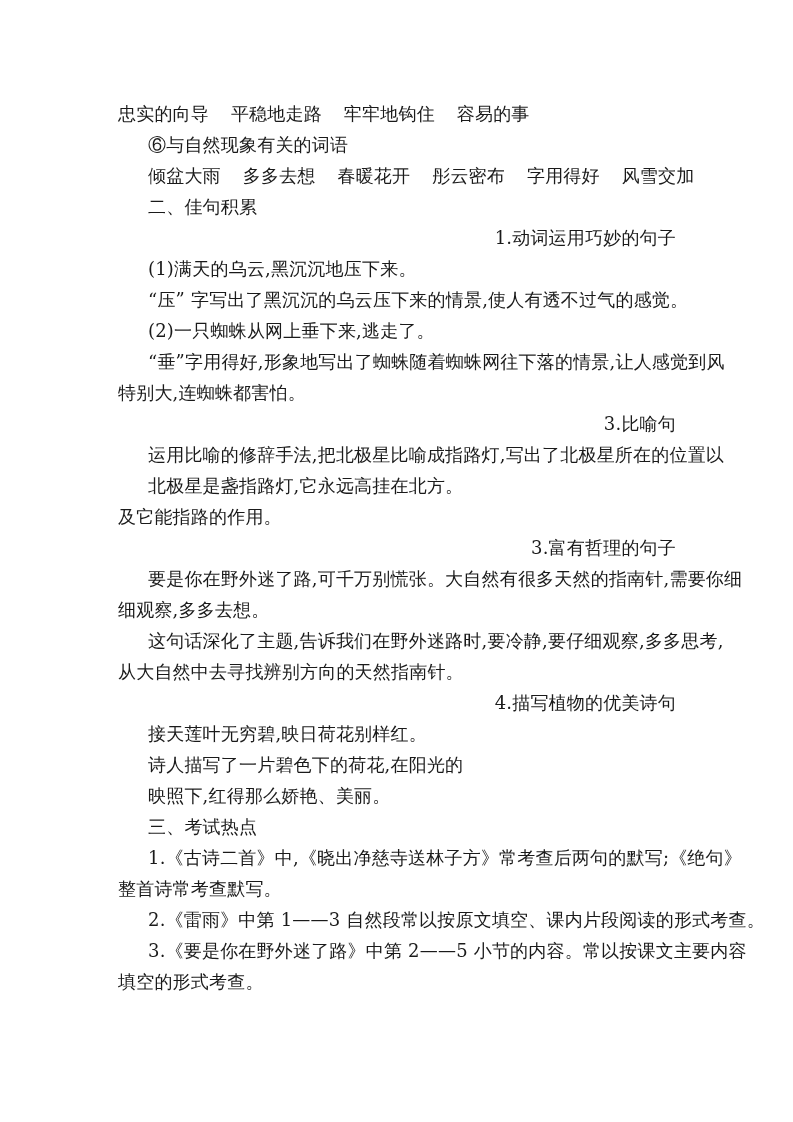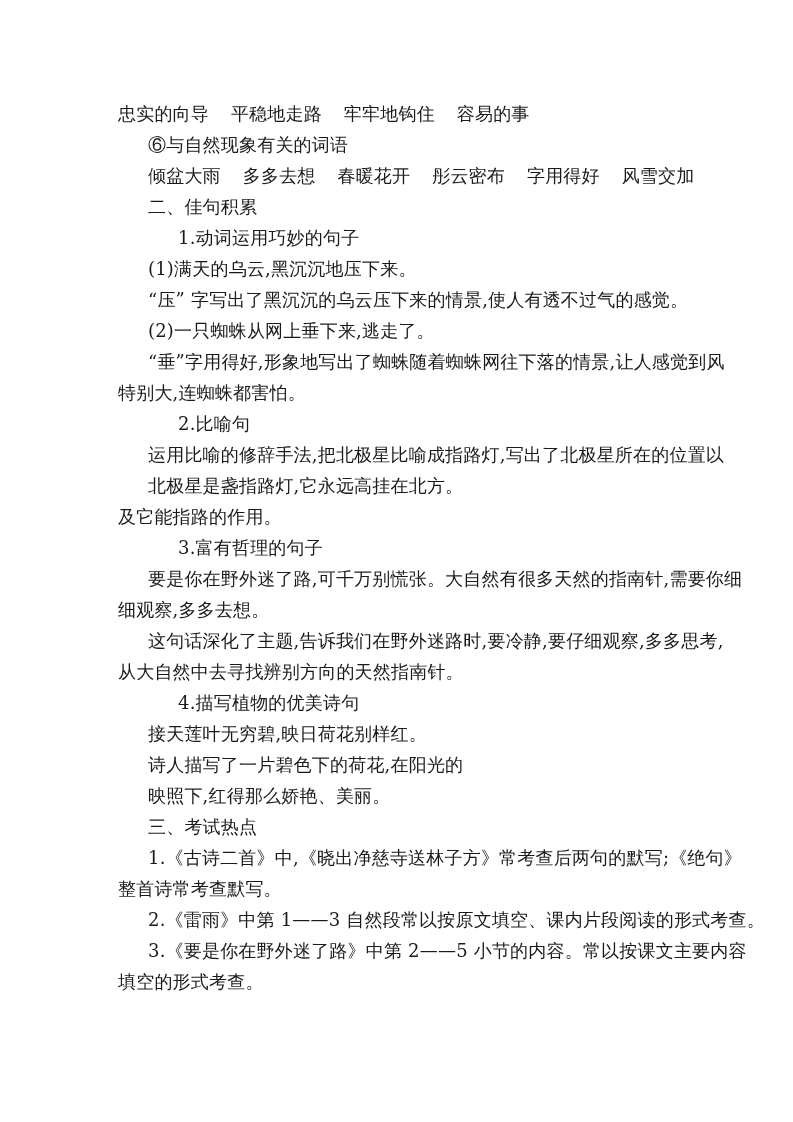--- a/index.html
+++ b/index.html
@@ -1,21 +1,21 @@
 <!DOCTYPE html>
 <html><head>
 <meta charset="utf-8">
 <style>
   html, body { margin: 0; padding: 0; background: #ffffff; }
   body { width: 793px; height: 1122px; position: relative; overflow: hidden;
          font-family: "DejaVu Serif", "Liberation Serif", serif; color: #1a1a1a; }
   .page { position: absolute; left: 118px; top: 98px; width: 558px; }
   .line { font-size: 18px; line-height: 31px; height: 31px; white-space: nowrap; letter-spacing: 0.2px; }
   .indent { padding-left: 30px; }
-  .center { text-align: left; padding-left: 60px; }
+  .center { text-align: right; padding-left: 60px; }
   .gap { display: inline-block; width: 16px; }
 </style>
 </head>
 <body>
 
 <div class="page">
   <div class="line">
     <span>忠实的向导</span><span class="gap"></span>
     <span>平稳地走路</span><span class="gap"></span>
     <span>牢牢地钩住</span><span class="gap"></span>
@@ -32,21 +32,21 @@
   </div>
   <div class="line indent">二、佳句积累</div>
 
   <div class="line center">1.动词运用巧妙的句子</div>
   <div class="line indent">(1)满天的乌云,黑沉沉地压下来。</div>
   <div class="line indent">“压” 字写出了黑沉沉的乌云压下来的情景,使人有透不过气的感觉。</div>
   <div class="line indent">(2)一只蜘蛛从网上垂下来,逃走了。</div>
   <div class="line indent">“垂”字用得好,形象地写出了蜘蛛随着蜘蛛网往下落的情景,让人感觉到风</div>
   <div class="line">特别大,连蜘蛛都害怕。</div>
 
-  <div class="line center">2.比喻句</div>
+  <div class="line center">3.比喻句</div>
   <div class="line indent">运用比喻的修辞手法,把北极星比喻成指路灯,写出了北极星所在的位置以</div>
   <div class="line indent">北极星是盏指路灯,它永远高挂在北方。</div>
   <div class="line">及它能指路的作用。</div>
 
   <div class="line center">3.富有哲理的句子</div>
   <div class="line indent">要是你在野外迷了路,可千万别慌张。大自然有很多天然的指南针,需要你细</div>
   <div class="line">细观察,多多去想。</div>
   <div class="line indent">这句话深化了主题,告诉我们在野外迷路时,要冷静,要仔细观察,多多思考,</div>
   <div class="line">从大自然中去寻找辨别方向的天然指南针。</div>
 

